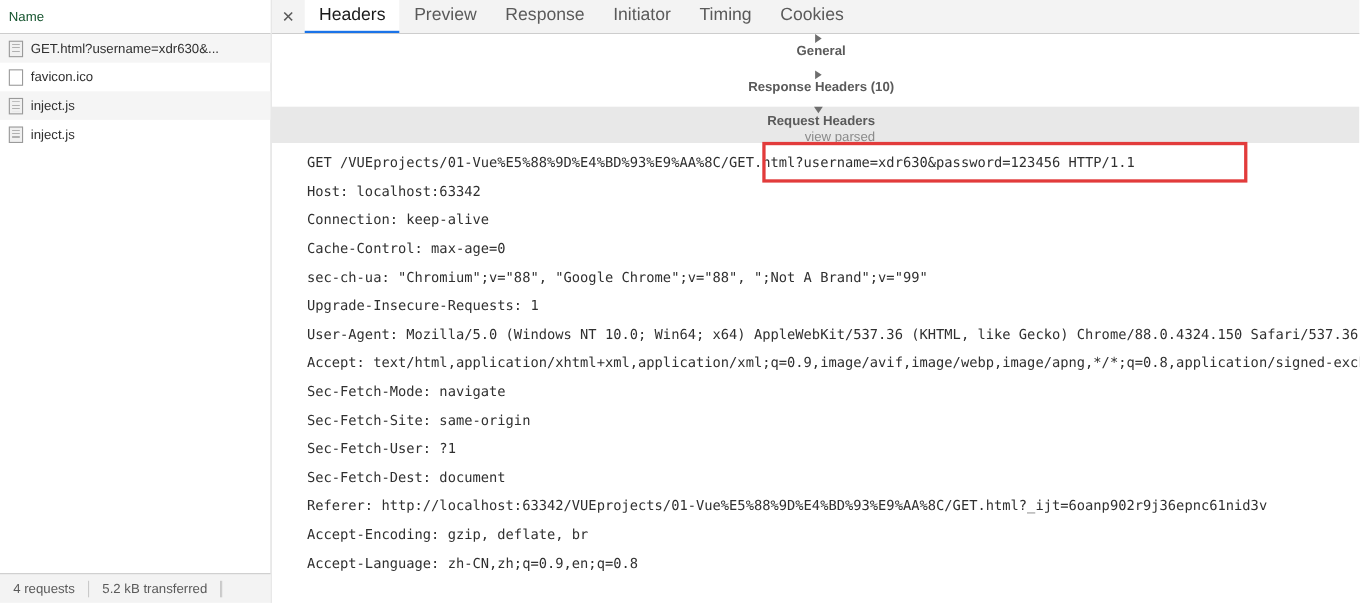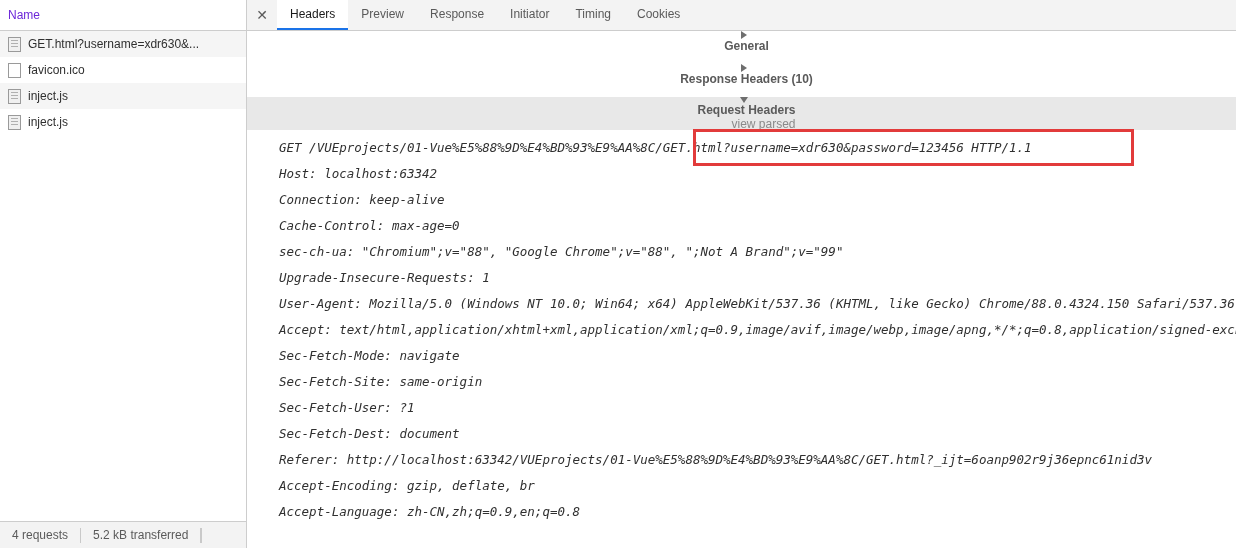--- a/index.html
+++ b/index.html
@@ -33,21 +33,21 @@
     background: #ffffff;
   }
   .list-header {
     height: 31px;
     box-sizing: border-box;
     border-bottom: 1px solid #cdcdcd;
     display: flex;
     align-items: center;
     padding-left: 8px;
     font-size: 12px;
-    color: #6d28d9;
+    color: #14532d;
     background: #ffffff;
   }
   .request-list {
     flex: 1;
     overflow: hidden;
   }
   .request-row {
     height: 26px;
     display: flex;
     align-items: center;
@@ -136,21 +136,21 @@
     align-items: center;
     justify-content: center;
     color: #5a5a5a;
     font-size: 14px;
     cursor: default;
   }
   .tab {
     padding: 0 13px;
     display: flex;
     align-items: center;
-    font-size: 12px;
+    font-size: 16px;
     color: #5a5a5a;
     box-sizing: border-box;
     border-bottom: 2px solid transparent;
     cursor: default;
     white-space: nowrap;
     text-align: center;
   }
   .tab.active {
     color: #1a1a1a;
     border-bottom: 2px solid #1a73e8;
@@ -203,21 +203,20 @@
     font-size: 12.5px;
     color: #303030;
     line-height: 26px;
     white-space: nowrap;
   }
   .header-line {
     height: 26px;
     padding-left: 32px;
     overflow: hidden;
     white-space: nowrap;
-    font-style: italic;
   }
 
   
   .redbox {
     position: absolute;
     left: 693px;
     top: 129px;
     width: 441px;
     height: 37px;
     box-sizing: border-box;

